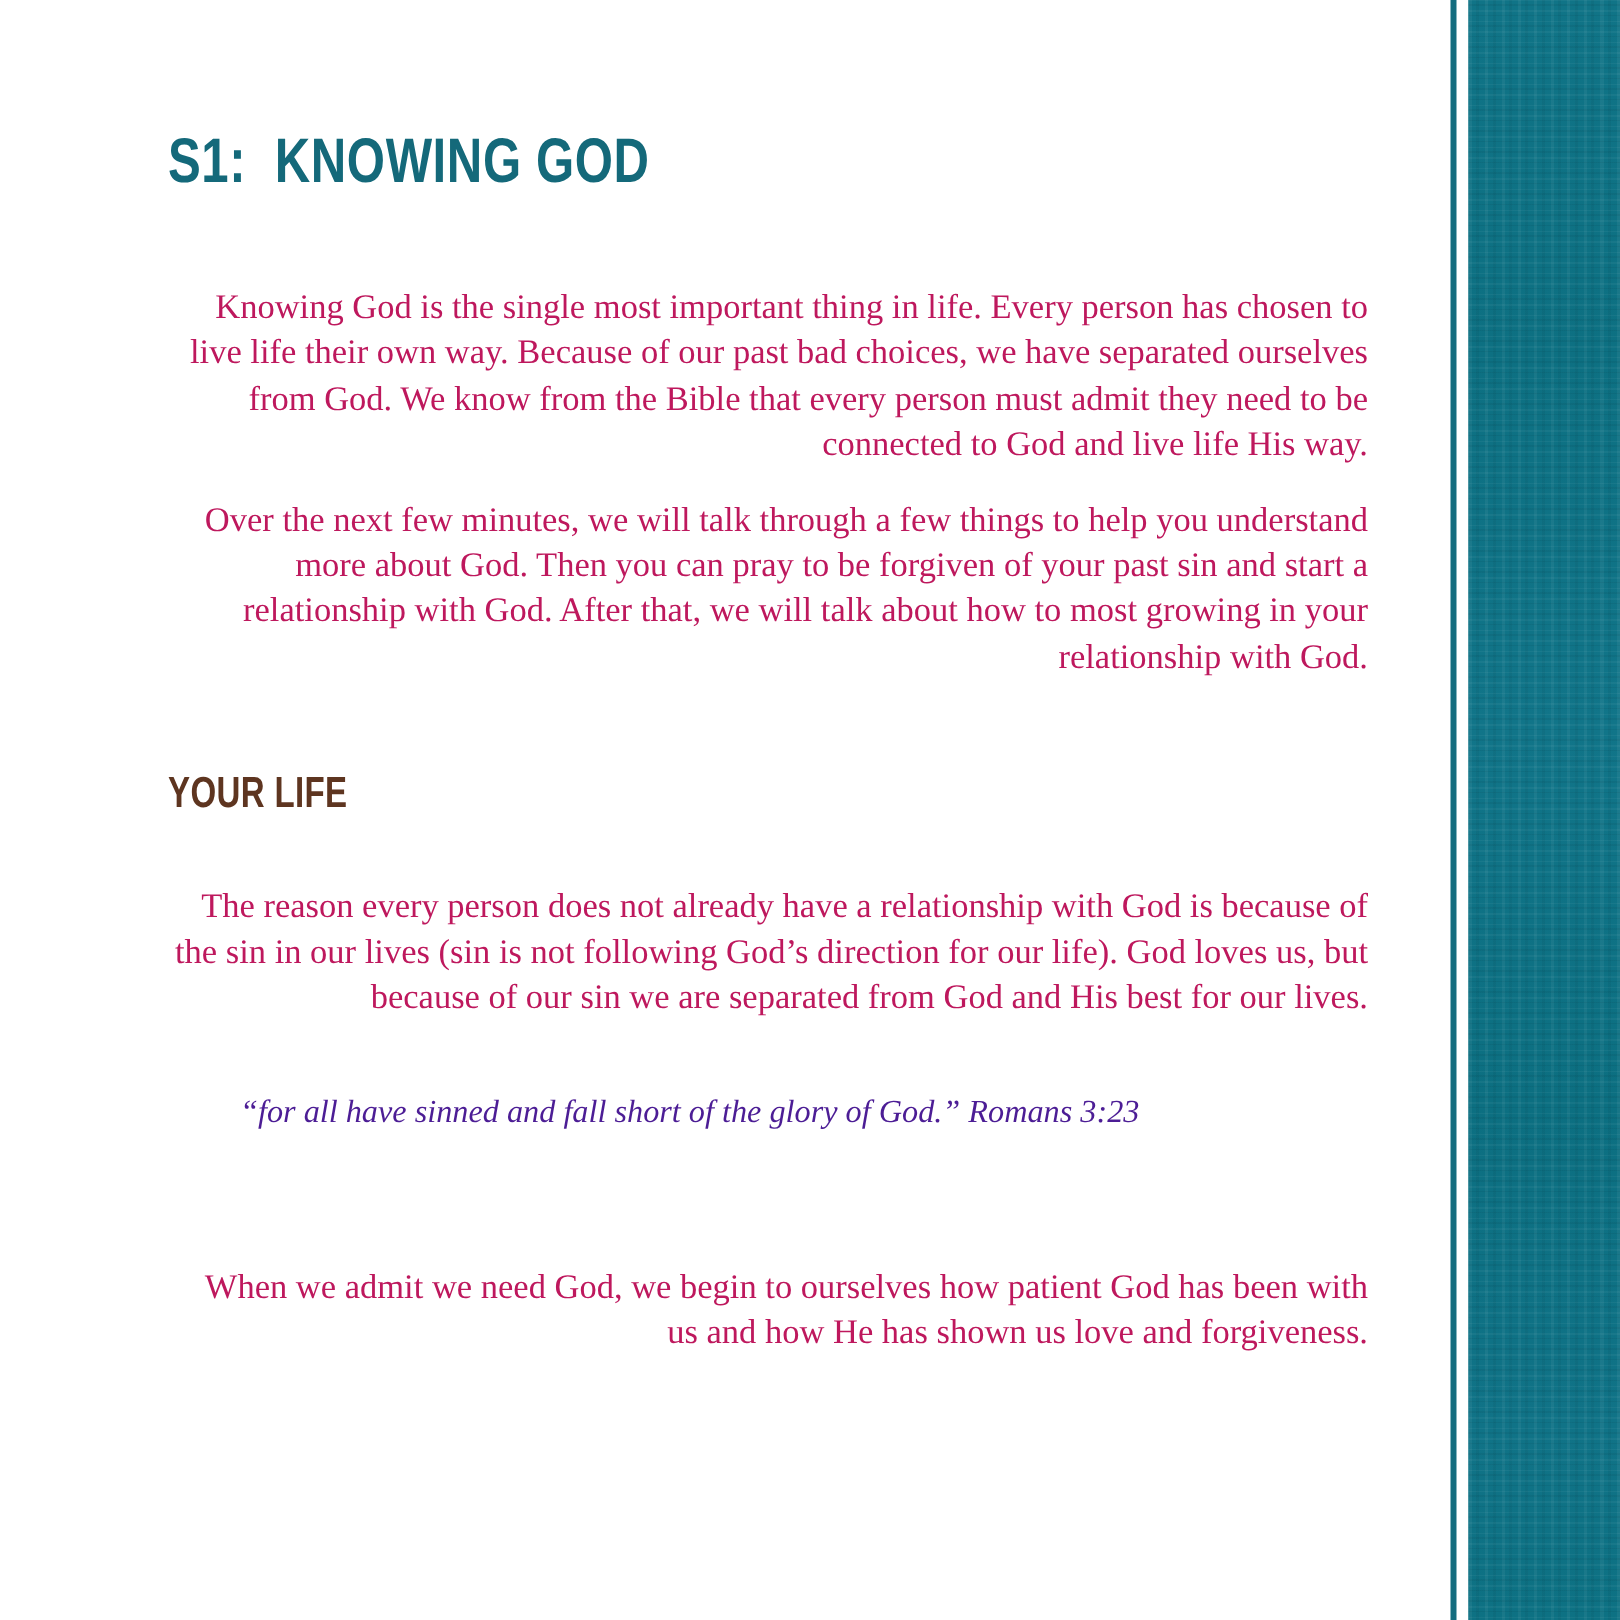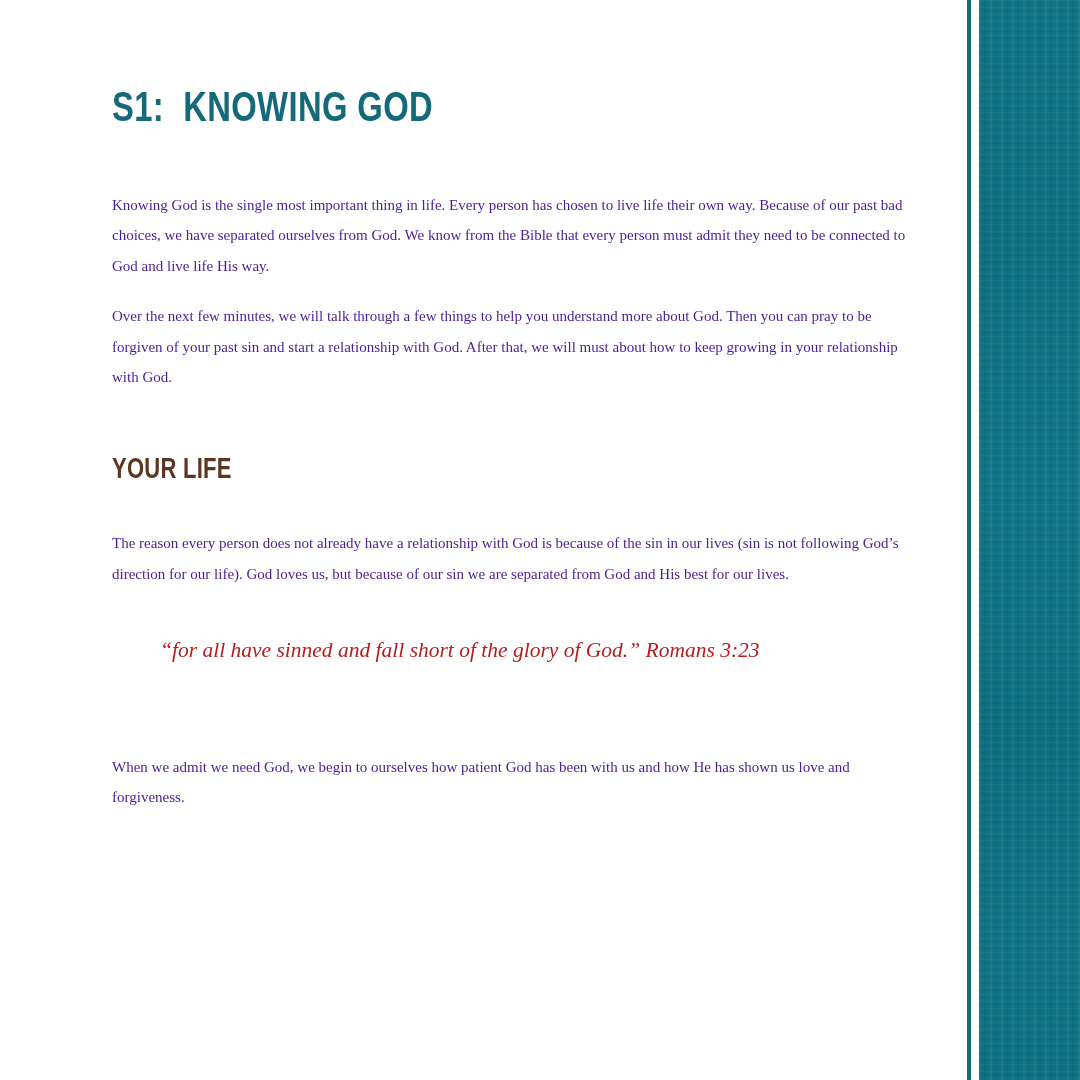--- a/index.html
+++ b/index.html
@@ -102,31 +102,31 @@
     letter-spacing: 0.3px;
     line-height: 1;
     text-transform: uppercase;
     transform: scaleX(0.76);
     transform-origin: left center;
     white-space: pre;
   }
 
   p.body-text {
     margin: 0;
-    color: #4c1d95;
+    color: #be185d;
     font-family: "Liberation Serif", "DejaVu Serif", serif;
-    font-size: 15px;
+    font-size: 23px;
     line-height: 30.4px;
-    text-align: left;
+    text-align: right;
     width: 800px;
   }
 
   p.scripture {
     margin: 0;
-    color: #b91c1c;
+    color: #4c1d95;
     font-family: "Liberation Serif", "DejaVu Serif", serif;
     font-style: italic;
     font-size: 21.5px;
     line-height: 30.4px;
     width: 700px;
     margin-left: 48px;
   }
 
   
   .gap-intro      { height: 62px; }
@@ -147,21 +147,21 @@
   <div class="content">
 
     <h1 class="doc-title">S1:  KNOWING GOD</h1>
 
     <div class="gap-intro"></div>
 
     <p class="body-text">Knowing God is the single most important thing in life.  Every person has chosen to live life their own way.  Because of our past bad choices, we have separated ourselves from God.  We know from the Bible that every person must admit they need to be connected to God and live life His way.</p>
 
     <div class="gap-para"></div>
 
-    <p class="body-text">Over the next few minutes, we will talk through a few things to help you understand more about God.  Then you can pray to be forgiven of your past sin and start a relationship with God.  After that, we will must about how to keep growing in your relationship with God.</p>
+    <p class="body-text">Over the next few minutes, we will talk through a few things to help you understand more about God.  Then you can pray to be forgiven of your past sin and start a relationship with God.  After that, we will talk about how to most growing in your relationship with God.</p>
 
     <div class="gap-before-sub"></div>
 
     <h2 class="section-heading">YOUR LIFE</h2>
 
     <div class="gap-after-sub"></div>
 
     <p class="body-text">The reason every person does not already have a relationship with God is because of the sin in our lives (sin is not following God’s direction for our life).  God loves us, but because of our sin we are separated from God and His best for our lives.</p>
 
     <div class="gap-para"></div>

